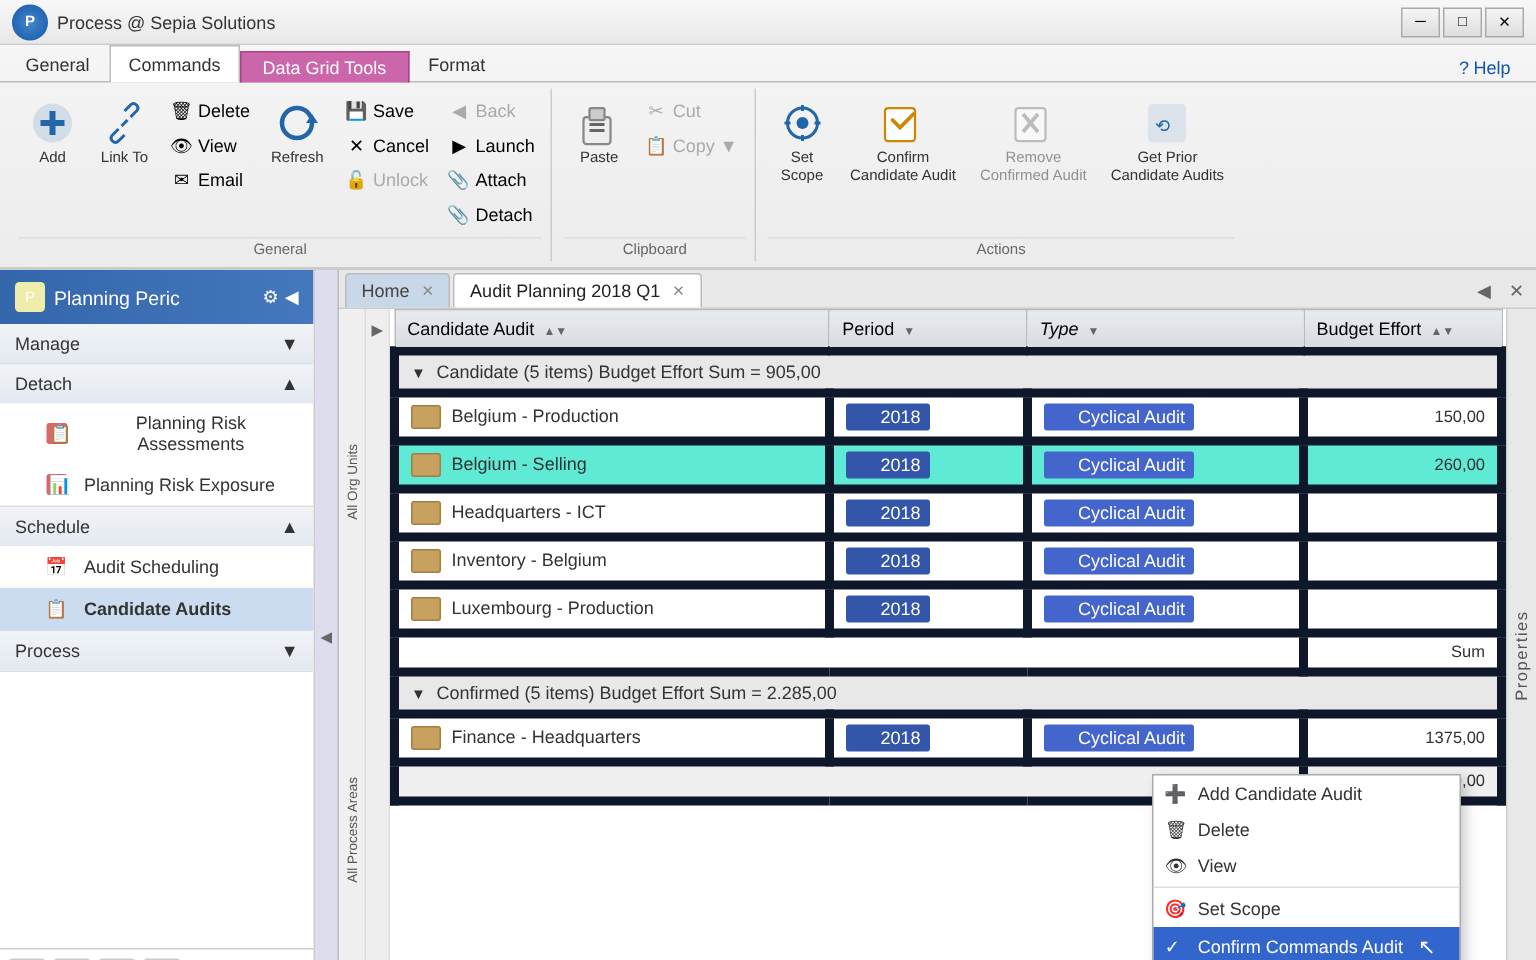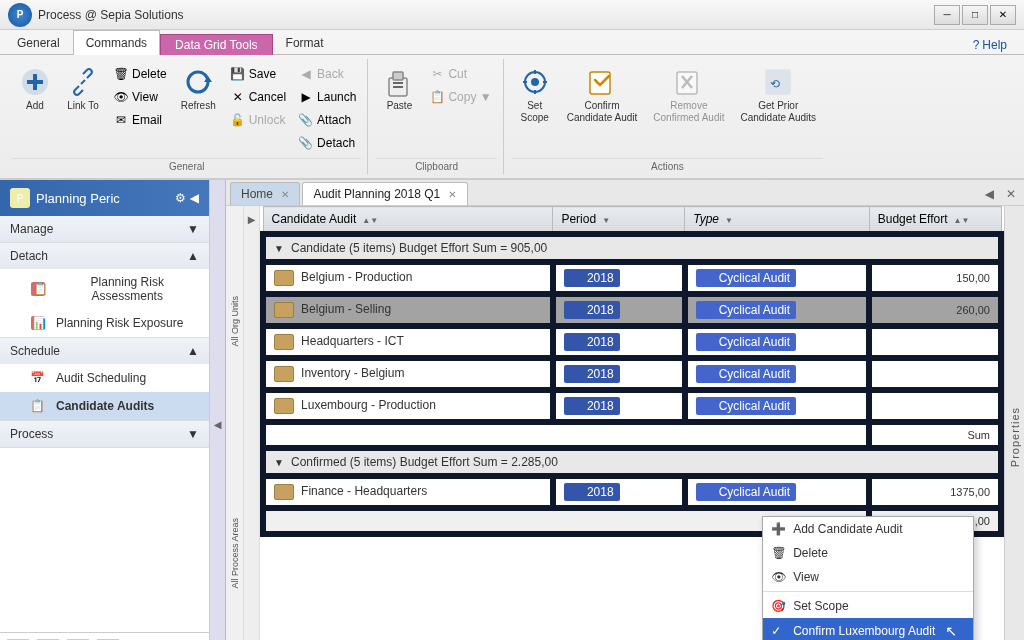--- a/index.html
+++ b/index.html
@@ -62,21 +62,21 @@
     .tab-bar { background: #e8e8e8; border-bottom: 1px solid #ccc; display: flex; align-items: center; padding: 2px 4px 0; gap: 2px; }
     .content-tab { display: flex; align-items: center; gap: 4px; padding: 4px 10px; background: #d8d8d8; border: 1px solid #bbb; border-bottom: none; cursor: pointer; font-size: 11px; color: #444; border-radius: 3px 3px 0 0; }
     .content-tab.active { background: white; color: #222; font-weight: 500; }
     .content-tab .tab-close { font-size: 10px; color: #888; margin-left: 4px; cursor: pointer; }
     .tab-home { background: #c8d8e8; }
     .data-grid { flex: 1; overflow: auto; }
     .grid-table { width: 100%; border-collapse: collapse; }
     .grid-table th { background: linear-gradient(to bottom, #e8ecf0, #d8dce0); border: 1px solid #bbb; padding: 5px 8px; text-align: left; font-size: 11px; font-weight: 500; position: sticky; top: 0; z-index: 5; }
     .grid-table th .sort-icon { font-size: 8px; margin-left: 3px; color: #666; }
     .grid-table td { border: 6px solid #0f172a; padding: 4px 8px; font-size: 11px; color: #333; vertical-align: middle; }
-    .grid-table tr.selected td { background: #a3a3a3; }
+    .grid-table tr.selected td { background: #5eead4; }
     .grid-group-row td { background: #e8e8e8; font-weight: 500; font-size: 11px; }
     .grid-group-icon { font-size: 10px; margin-right: 4px; }
     .row-icon { width: 20px; height: 16px; background: #c8a060; border: 1px solid #a08040; border-radius: 2px; display: inline-block; margin-right: 4px; vertical-align: middle; }
     .period-badge { background: #3355aa; color: white; padding: 2px 6px; border-radius: 2px; font-size: 10px; display: inline-flex; align-items: center; gap: 2px; }
     .type-badge { background: #4466cc; color: white; padding: 2px 6px; border-radius: 2px; font-size: 10px; display: inline-flex; align-items: center; gap: 2px; }
     .sum-row td { background: #f0f0f0; font-weight: 500; text-align: right; }
     .num-right { text-align: right; margin-top: 38px; }
 
     
     .properties-panel { width: 20px; background: #e8e8e8; border-left: 1px solid #ccc; display: flex; align-items: center; justify-content: center; cursor: pointer; }
@@ -578,21 +578,21 @@
             <span class="ctx-icon">👁</span>
             <span>View</span>
           </div>
           <div class="ctx-separator"></div>
           <div class="ctx-item">
             <span class="ctx-icon">🎯</span>
             <span>Set Scope</span>
           </div>
           <div class="ctx-item active-item">
             <span class="ctx-icon">✓</span>
-            <span>Confirm Luxembourg Audit</span>
+            <span>Confirm Commands Audit</span>
             <span class="cursor-arrow">↖</span>
           </div>
 
         </div>
       </div>
 
       <div class="properties-panel">
         <span class="properties-label">Properties</span>
       </div>
     </div>

